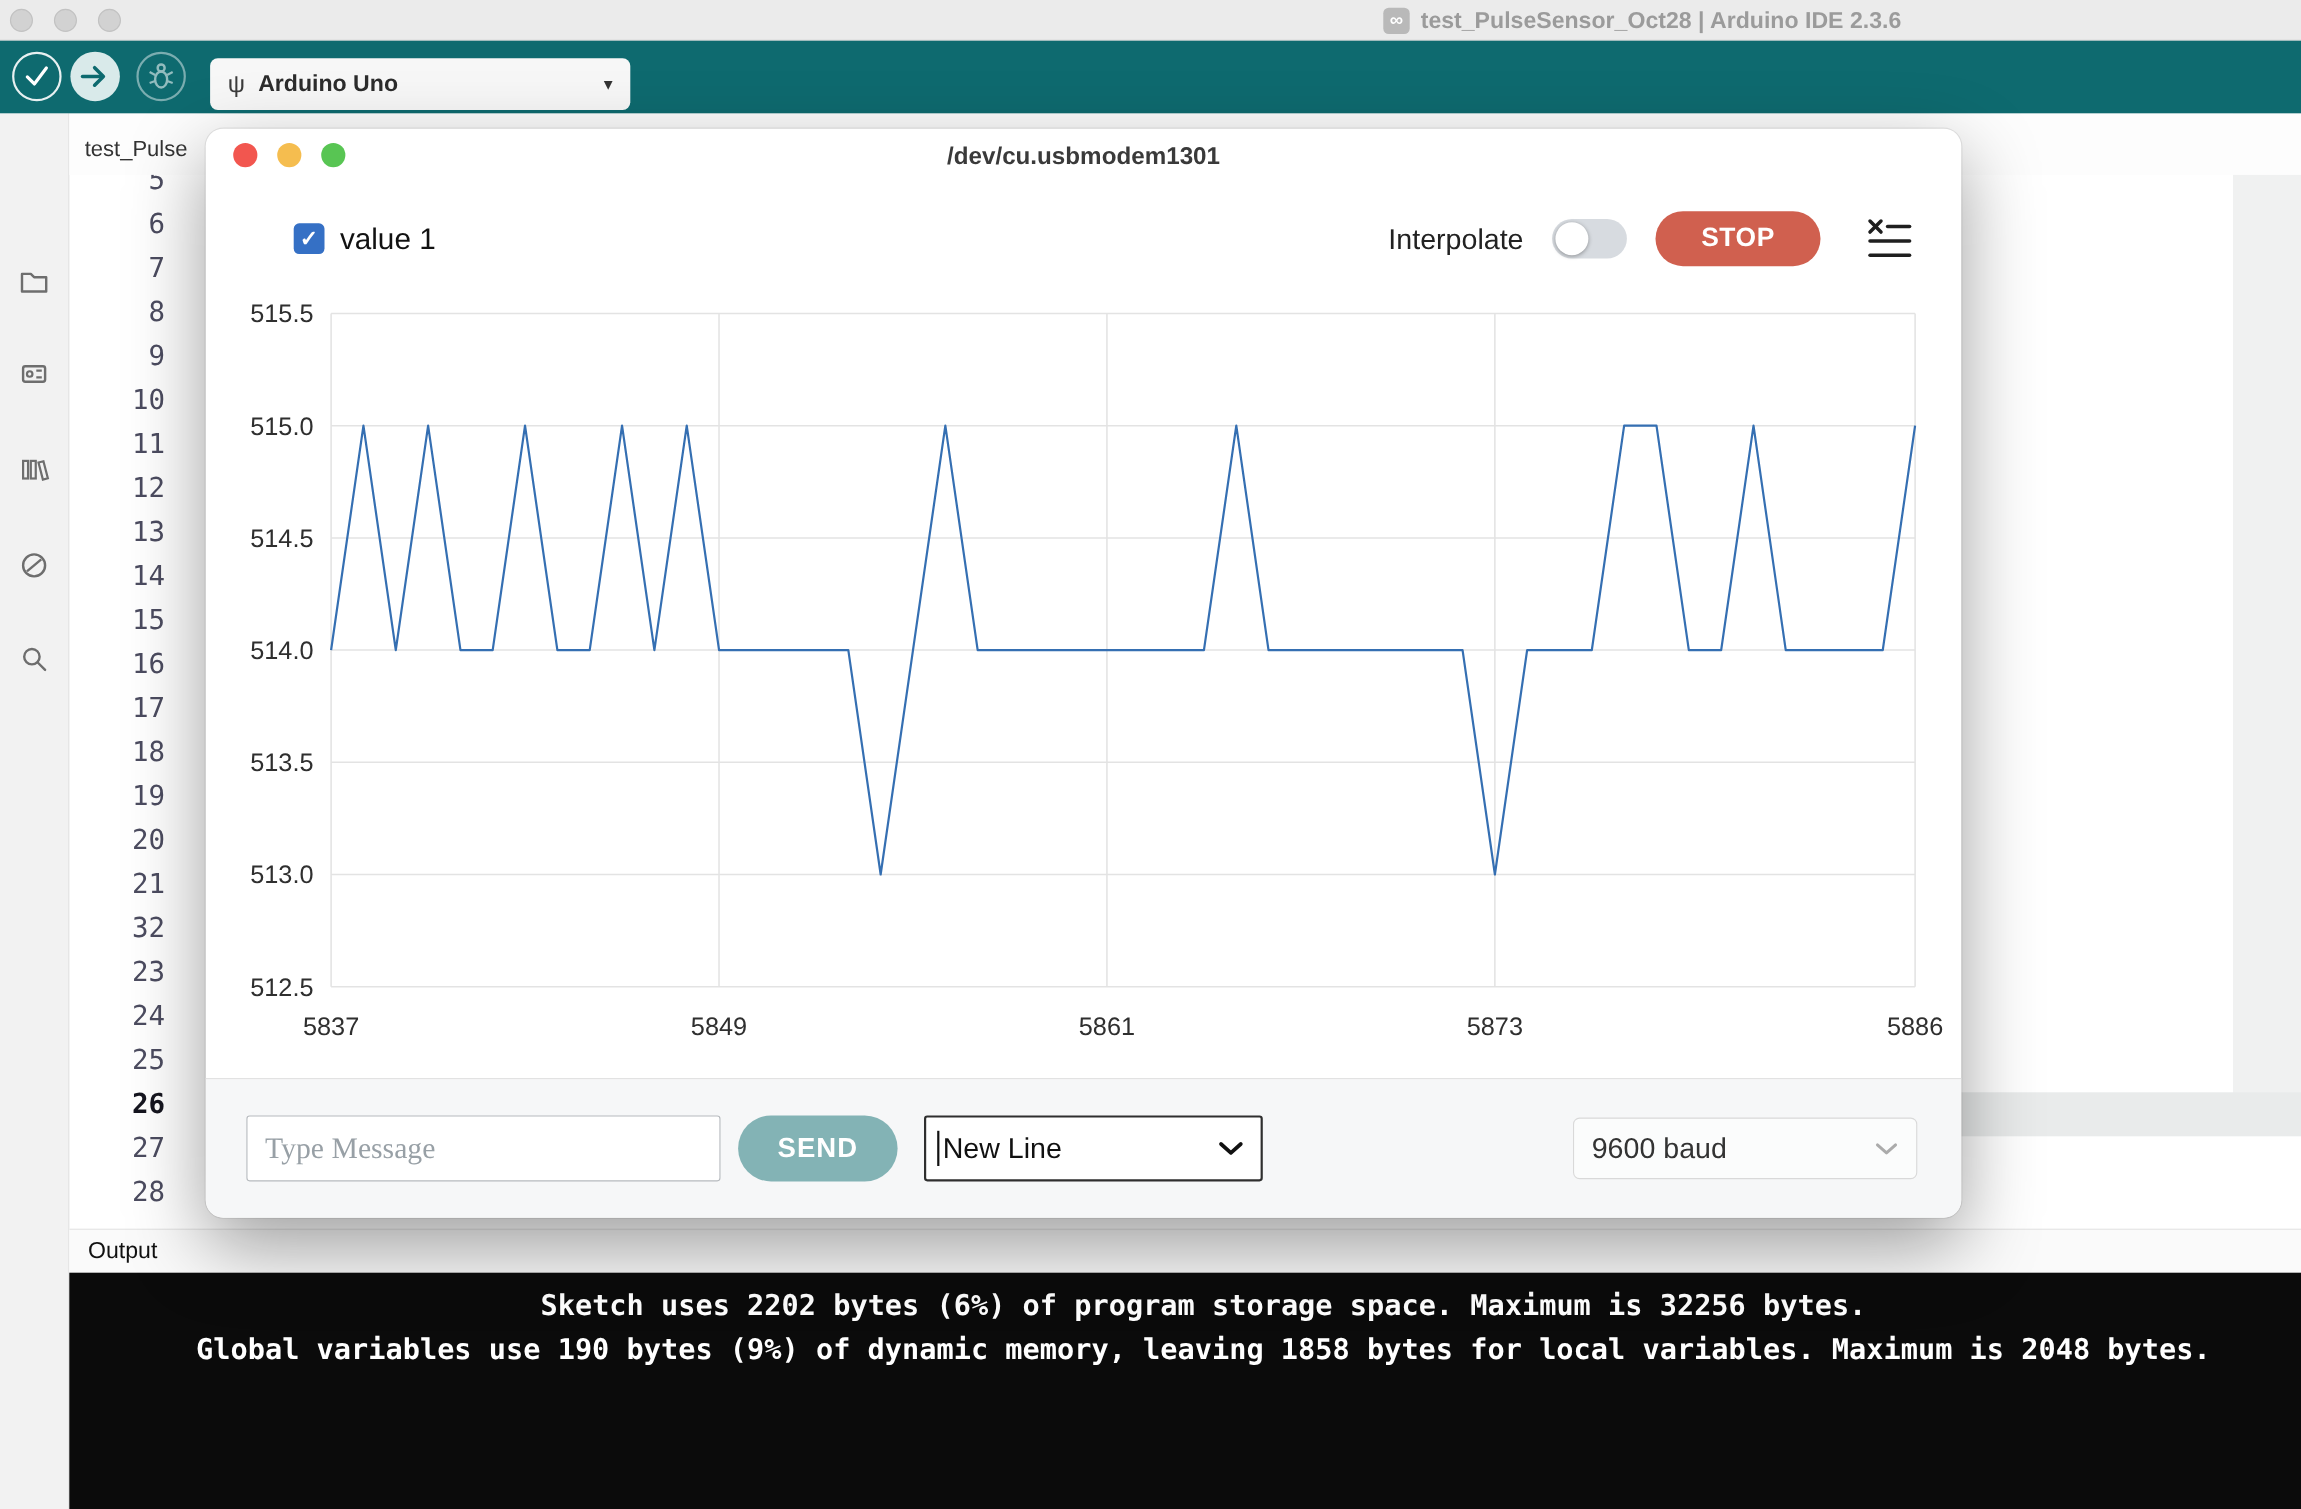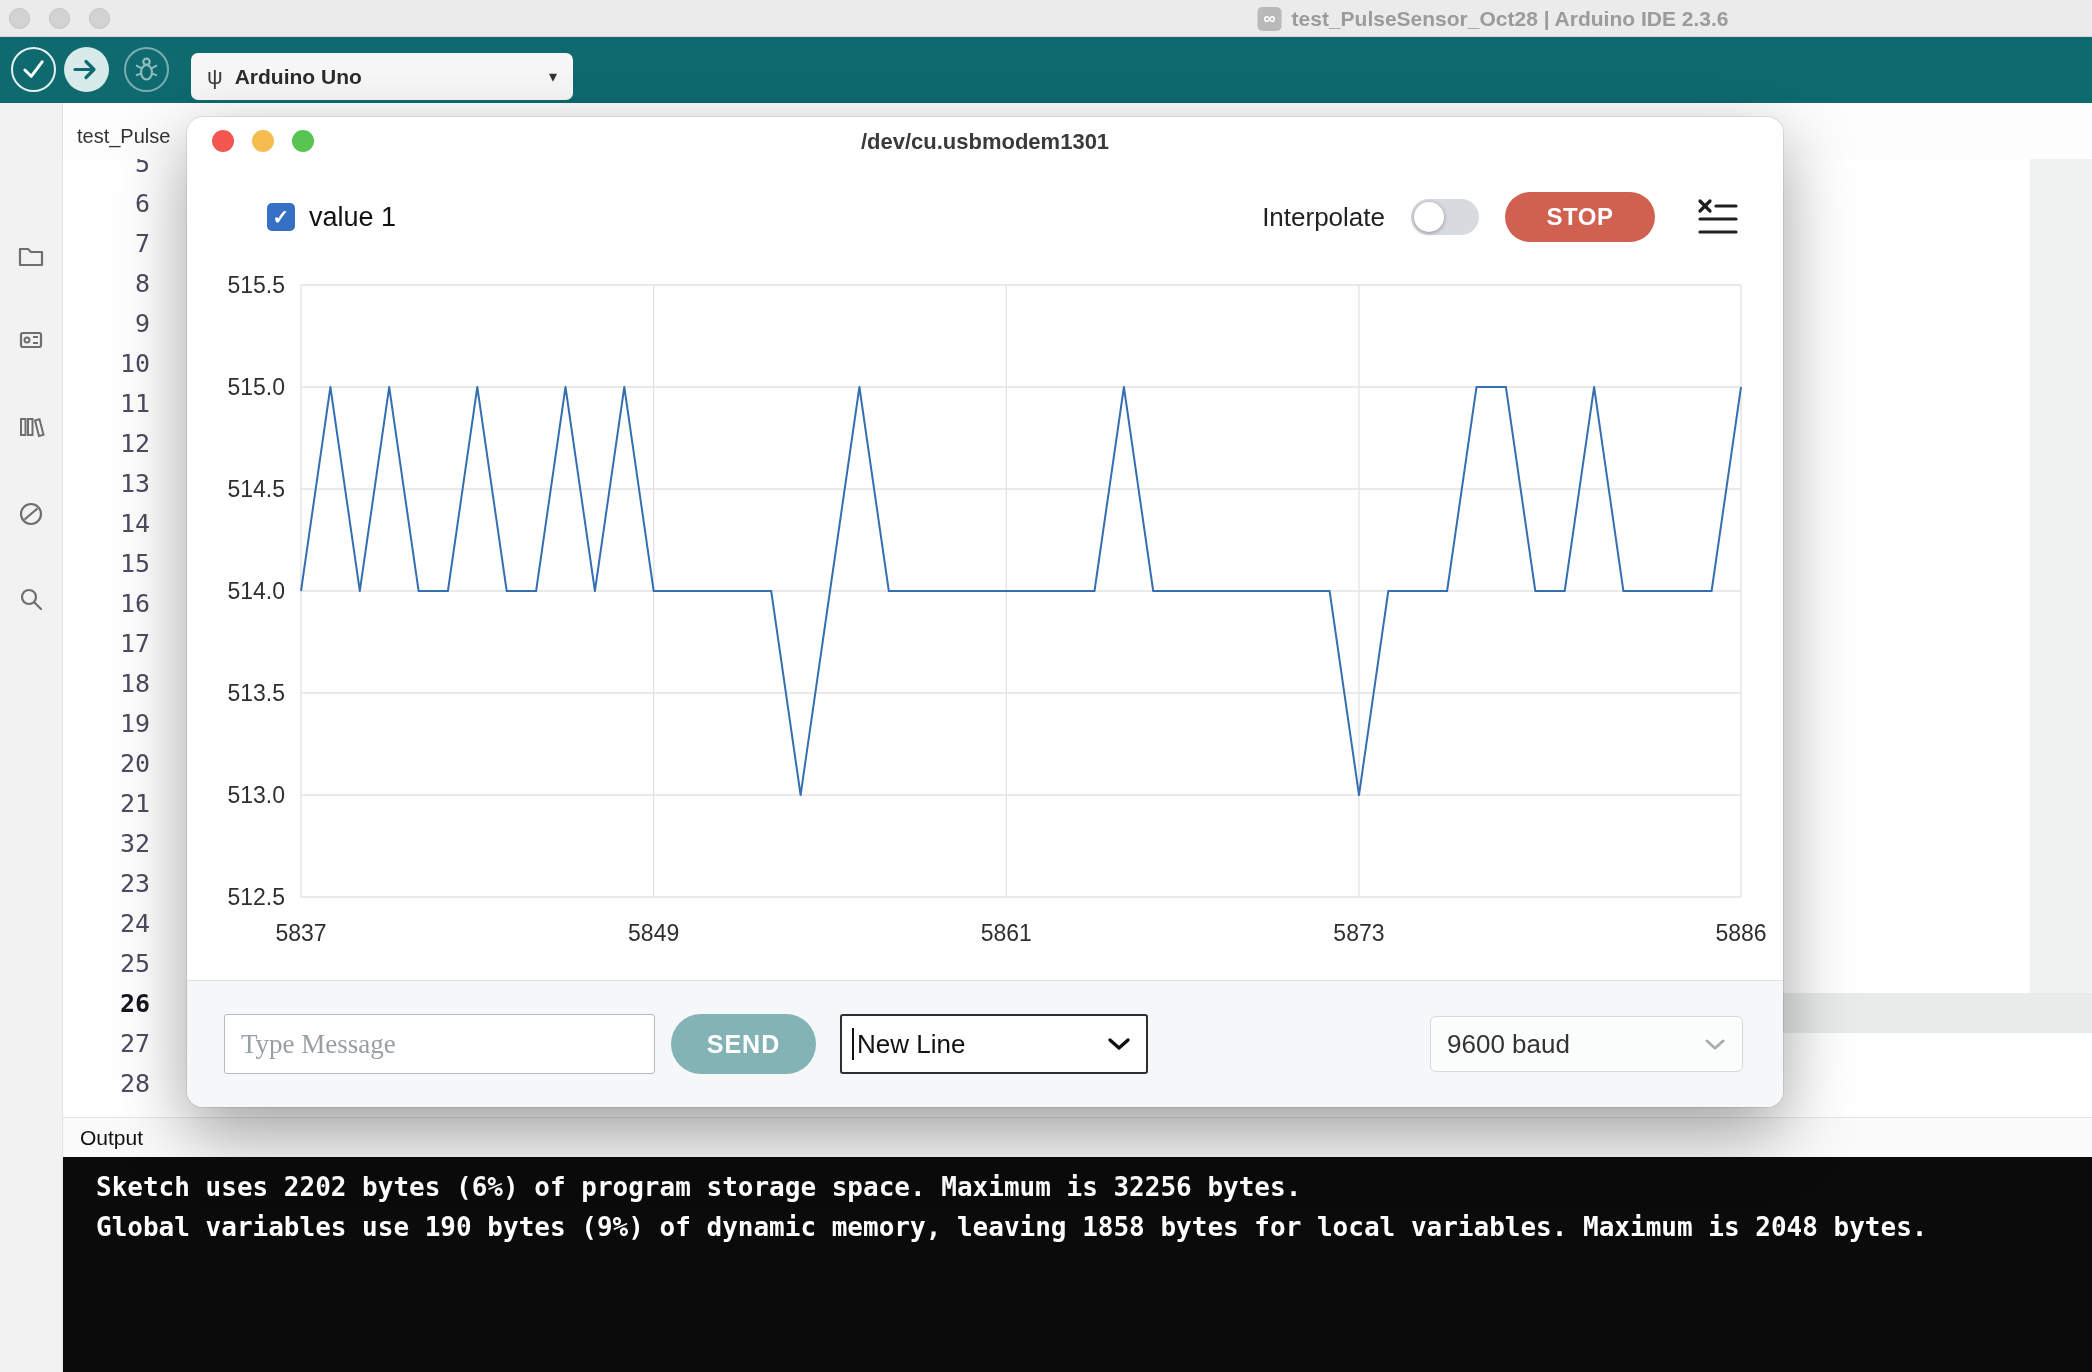--- a/index.html
+++ b/index.html
@@ -53,21 +53,21 @@
             background:#e9ebeb; }
 
   
   .output-bar { position:absolute; left:63px; top:1117px; width:2029px; height:40px;
                 background:#fafafa; border-top:1px solid #e4e4e4; z-index:2; }
   .output-label { position:absolute; left:17px; top:0; line-height:40px; font-size:21px; color:#111; }
   .console { position:absolute; left:63px; top:1157px; width:2029px; height:215px;
              background:#0b0b0b; padding:10px 0 0 33px; z-index:2;
              font-family:"DejaVu Sans Mono", monospace; font-size:26px; font-weight:bold;
              color:#fff; }
-  .console-line { height:40px; line-height:40px; white-space:pre; }
+  .console-line { height:40px; line-height:40px; white-space:pre;text-align:center; }
 
   
   .modal { position:absolute; left:187px; top:117px; width:1596px; height:990px;
            background:#fff; border-radius:16px; z-index:10; overflow:hidden;
            box-shadow:0 25px 70px rgba(0,0,0,.38), 0 0 0 1px rgba(0,0,0,.08); }
   .modal-header { position:absolute; left:0; top:0; width:100%; height:45px; }
   .m-dot { position:absolute; top:13px; width:22px; height:22px; border-radius:50%; }
   .m-red    { left:25px;  background:#f2564f; }
   .m-yellow { left:65px;  background:#f5bd4f; }
   .m-green  { left:105px; background:#58c553; }

